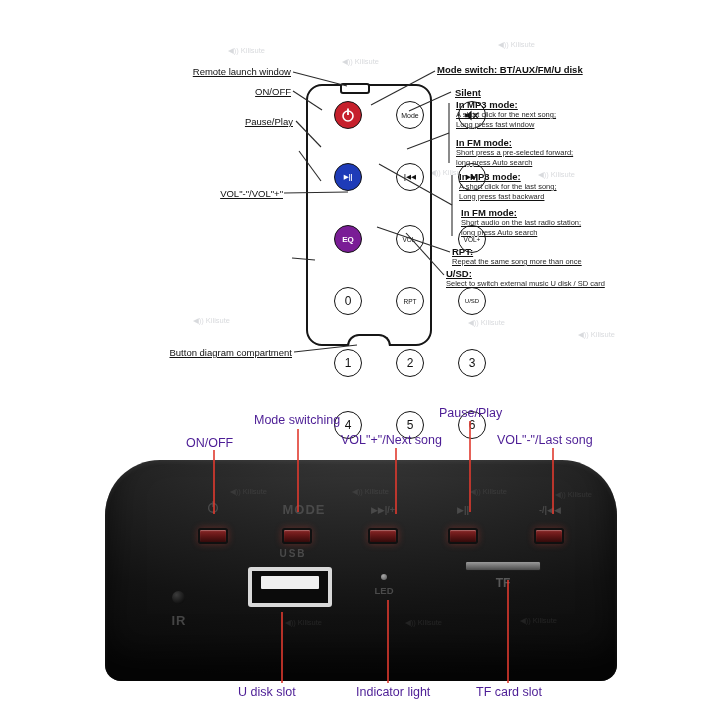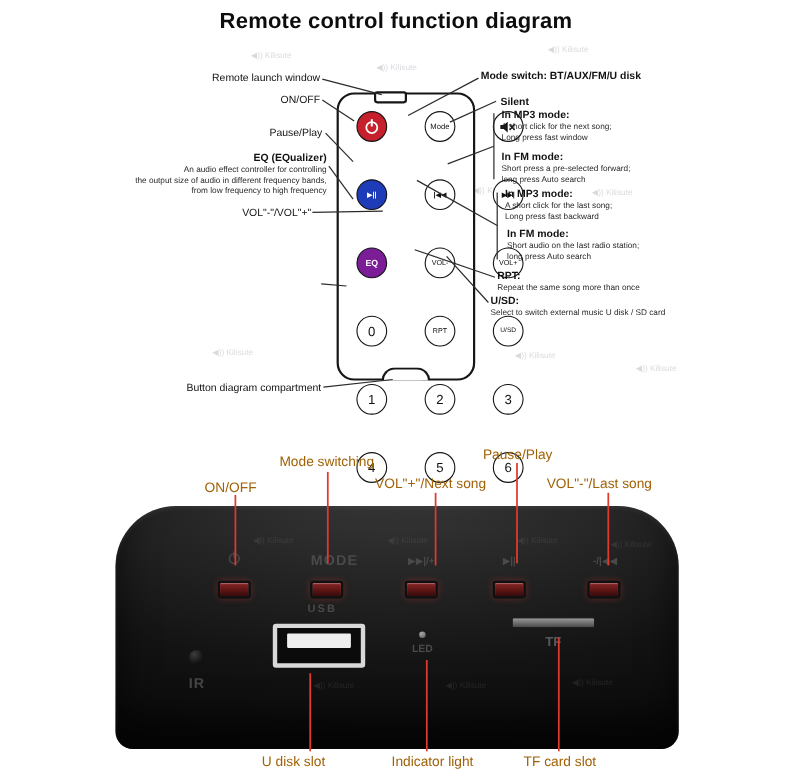--- a/index.html
+++ b/index.html
@@ -11,46 +11,46 @@
 
   
   .wm{position:absolute;font-size:7.5px;color:#b9bcc2;opacity:.55;z-index:1;white-space:nowrap;}
   .wm-dark{color:#ffffff;opacity:.08;}
 
   
   .remote{position:absolute;left:306px;top:84px;width:126px;height:262px;background:#fff;
           border:2.5px solid #161616;border-radius:16px;box-sizing:border-box;z-index:2;}
   .ir-window{position:absolute;left:32px;top:-3px;width:26px;height:7px;background:#fff;
              border:2px solid #161616;border-radius:3px;}
-  .btn-grid{position:absolute;left:16px;top:15px;display:grid;
+  .btn-grid{position:absolute;left:26px;top:15px;display:grid;
             grid-template-columns:repeat(3,28px);grid-auto-rows:28px;column-gap:8px;row-gap:5px;gap:34px;}
   .rbtn{width:28px;height:28px;border:1.6px solid #141414;border-radius:50%;background:#fff;
         box-sizing:border-box;display:flex;align-items:center;justify-content:center;
         font-size:12px;color:#111;}
   .rbtn .sm{font-size:6.5px;letter-spacing:0;}
   .rbtn .xs{font-size:6px;}
   .rbtn .media{font-size:6.5px;font-weight:bold;}
   .rbtn .mode-t{font-size:7px;}
   .rbtn.red{background:#c6202c;}
   .rbtn.blue{background:#1e3bb8;color:#fff;}
   .rbtn.purple{background:#7a1d96;color:#fff;}
   .rbtn.blue .media{color:#fff;}
   .eq-t{font-size:8px;font-weight:bold;color:#fff;}
   .battery-arc{position:absolute;left:50%;bottom:-2px;transform:translateX(-50%);
                width:44px;height:12px;background:#fff;border:2px solid #161616;border-bottom:none;
                border-radius:22px 22px 0 0;box-sizing:border-box;}
 
   
-  .co{position:absolute;z-index:3;font-size:9.5px;line-height:11px;white-space:nowrap;}
+  .co{position:absolute;z-index:3;font-size:9.5px;line-height:11px;white-space:nowrap;text-decoration:underline;}
   .co-r{text-align:right;}
   .co-title{font-weight:bold;font-size:9.5px;}
   .co-desc{font-size:7.5px;line-height:9.5px;color:#2a2a2a;font-weight:normal;}
 
   
-  .plabel{position:absolute;font-size:12.5px;color:#a16207;z-index:3;white-space:nowrap;}
+  .plabel{position:absolute;font-size:12.5px;color:#4c1d95;z-index:3;white-space:nowrap;}
   .panel{position:absolute;left:105px;top:460px;width:512px;height:221px;z-index:2;
          border-radius:55px 55px 16px 16px;
          background:radial-gradient(120% 110% at 50% -10%, #3a3a3a 0%, #222222 42%, #131313 70%, #0a0a0a 100%);
          box-shadow:inset 0 2px 5px rgba(255,255,255,.07), inset 0 -25px 35px rgba(0,0,0,.65);}
   .printed{position:absolute;color:#4a4a4a;text-align:center;}
   .printed-mode{left:176px;top:42px;width:46px;font-size:13px;font-weight:bold;letter-spacing:1px;}
   .pmedia{font-size:9px;font-weight:bold;top:45px;}
   .printed-next{left:250px;width:56px;}
   .printed-play{left:334px;width:48px;}
   .printed-prev{left:418px;width:54px;}
@@ -79,21 +79,20 @@
   <span class="wm" style="left:228px;top:46px">◀)) Kilisute</span>
   <span class="wm" style="left:342px;top:57px">◀)) Kilisute</span>
   <span class="wm" style="left:498px;top:40px">◀)) Kilisute</span>
   <span class="wm" style="left:430px;top:168px">◀)) Kilisute</span>
   <span class="wm" style="left:538px;top:170px">◀)) Kilisute</span>
   <span class="wm" style="left:193px;top:316px">◀)) Kilisute</span>
   <span class="wm" style="left:315px;top:332px">◀)) Kilisute</span>
   <span class="wm" style="left:468px;top:318px">◀)) Kilisute</span>
   <span class="wm" style="left:578px;top:330px">◀)) Kilisute</span>
 
-  <div class="title">Remote control function diagram</div>
 
   <div class="remote">
     <div class="ir-window"></div>
     <div class="btn-grid">
 
       <div class="rbtn red">
         <svg width="16" height="16" viewBox="0 0 16 16">
           <circle cx="8" cy="9" r="5" fill="none" stroke="#ffffff" stroke-width="1.6"></circle>
           <line x1="8" y1="1.5" x2="8" y2="8" stroke="#ffffff" stroke-width="1.8"></line>
         </svg>
@@ -166,26 +165,20 @@
       <div class="rbtn">
           <span>9</span>
         </div>
     </div>
     <div class="battery-arc"></div>
   </div>
 
   <div class="co co-r" style="right:429px;top:66px">Remote launch window</div>
   <div class="co co-r" style="right:429px;top:86px">ON/OFF</div>
   <div class="co co-r" style="right:427px;top:116px">Pause/Play</div>
-  <div class="co co-r" style="right:423px;top:138px">
-    <div class="co-title">EQ (EQualizer)</div>
-    <div class="co-desc">An audio effect controller for controlling</div>
-    <div class="co-desc">the output size of audio in different frequency bands,</div>
-    <div class="co-desc">from low frequency to high frequency</div>
-  </div>
   <div class="co co-r" style="right:437px;top:188px">VOL"-"/VOL"+"</div>
   <div class="co co-r" style="right:428px;top:347px">Button diagram compartment</div>
 
   <div class="co" style="left:437px;top:64px;font-weight:bold">Mode switch: BT/AUX/FM/U disk</div>
   <div class="co" style="left:455px;top:87px;font-weight:bold">Silent</div>
 
   <div class="co" style="left:456px;top:99px">
     <div class="co-title">In MP3 mode:</div>
     <div class="co-desc">A short click for the next song;</div>
     <div class="co-desc">Long press fast window</div>

